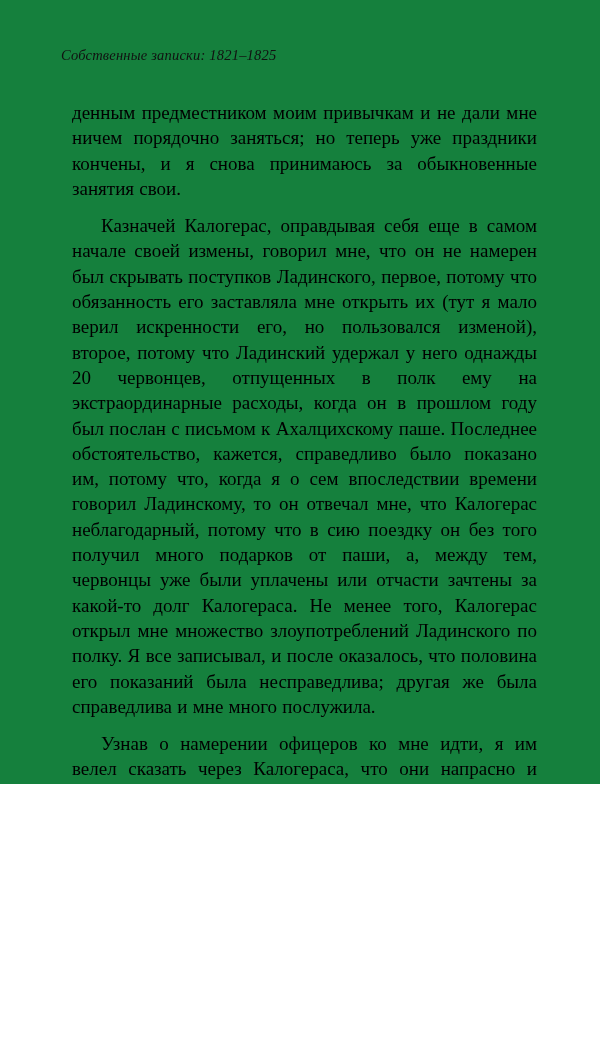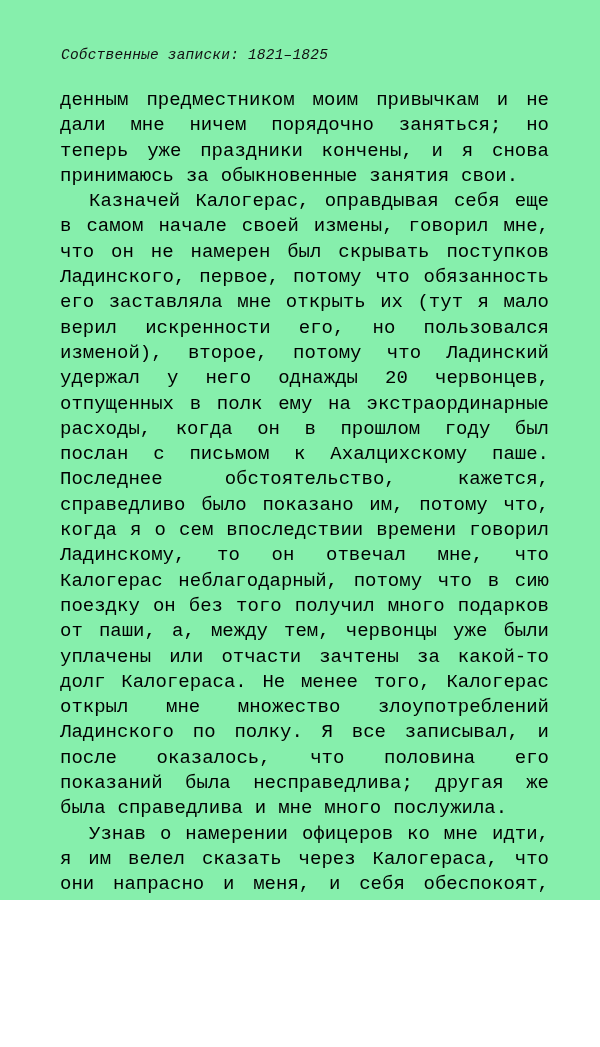--- a/index.html
+++ b/index.html
@@ -3,24 +3,24 @@
 <meta charset="utf-8">
 <style>
   html, body {
     margin: 0;
     padding: 0;
     background: #ffffff;
   }
   .page {
     position: relative;
     width: 600px;
-    height: 900px;
-    background: #86efac;
+    height: 784px;
+    background: #15803d;
     color: #000000;
-    font-family: Liberation Mono, monospace;
+    font-family: Liberation Serif, serif;
     overflow: hidden;
   }
   .running-header {
     position: absolute;
     top: 47px;
     left: 61px;
     font-style: italic;
     font-size: 14.5px;
     letter-spacing: 0.2px;
     color: #111111;
@@ -31,21 +31,21 @@
     left: 60px;
     width: 489px;
     font-size: 19px;
     line-height: 25.3px;
     text-align: justify;
     hyphens: auto;
     -webkit-hyphens: auto;
     word-spacing: 0.5px;
   }
   .page-body p {
-    margin: 0;
+    margin: 12px;
     padding: 0;
   }
   .page-body p.indent {
     text-indent: 29px;
   }
   .page-footer {
     position: absolute;
     top: 976px;
     left: 0;
     width: 100%;

